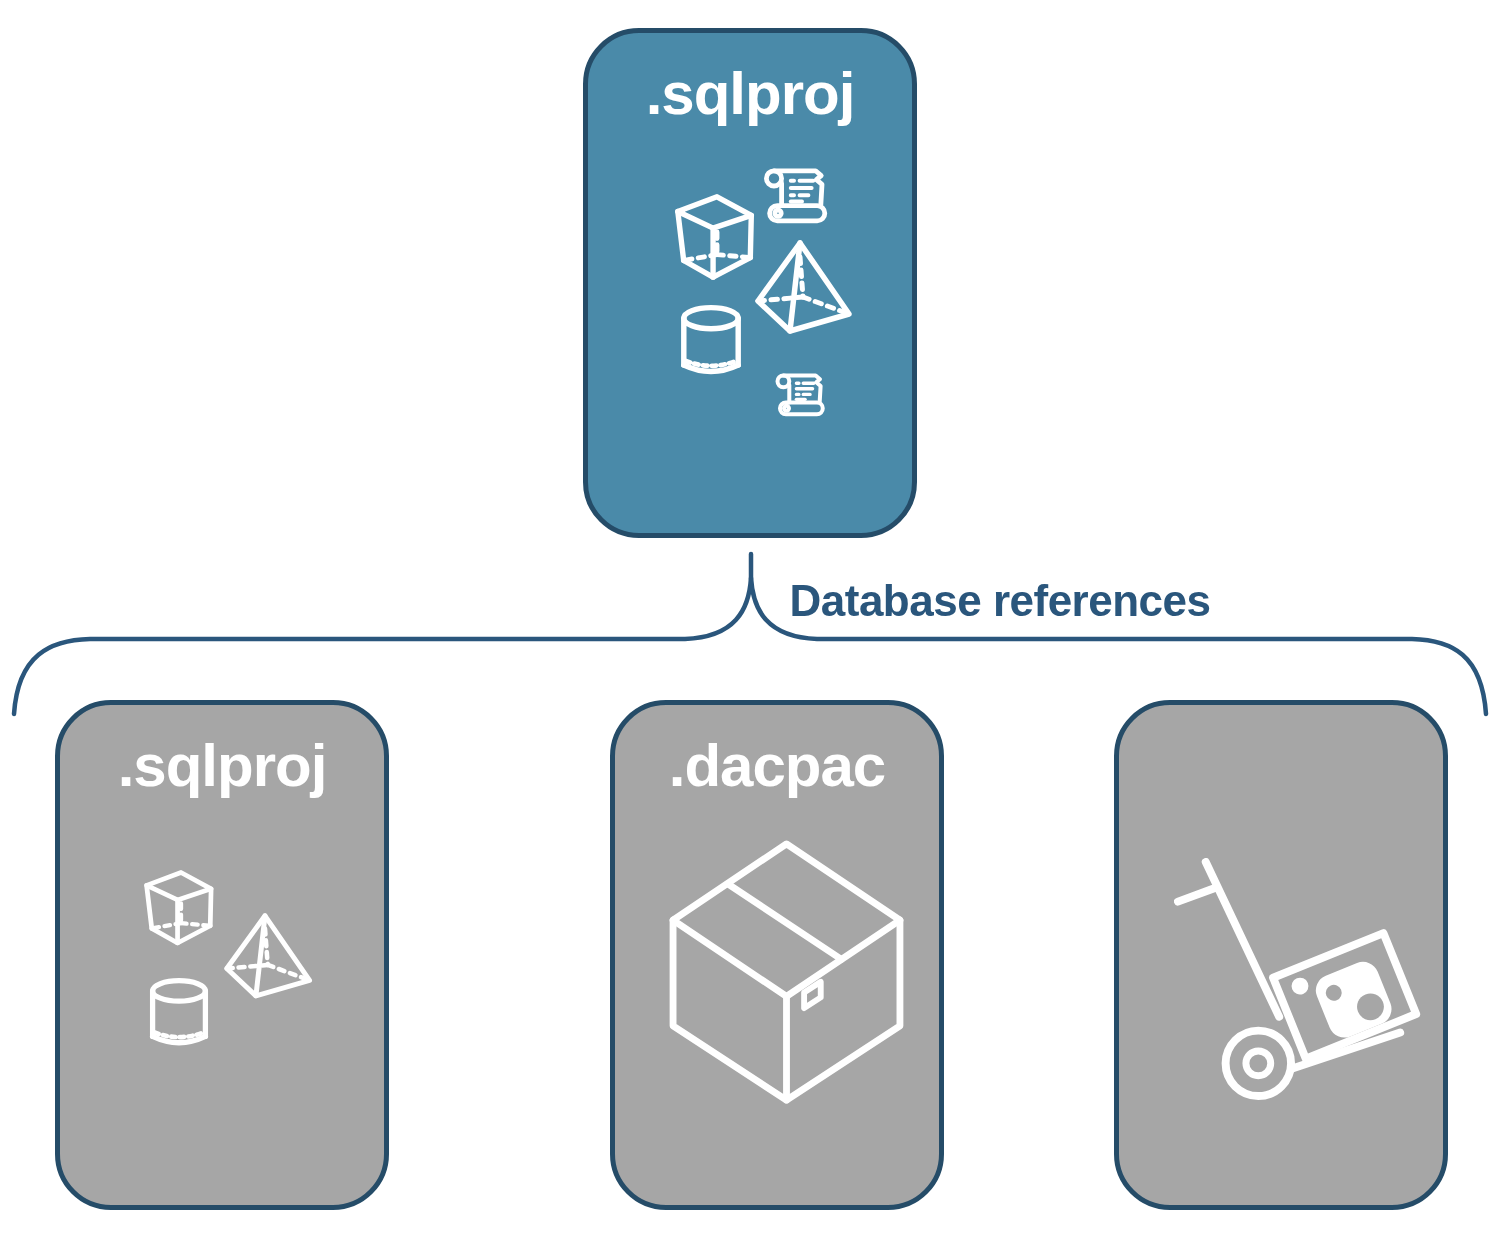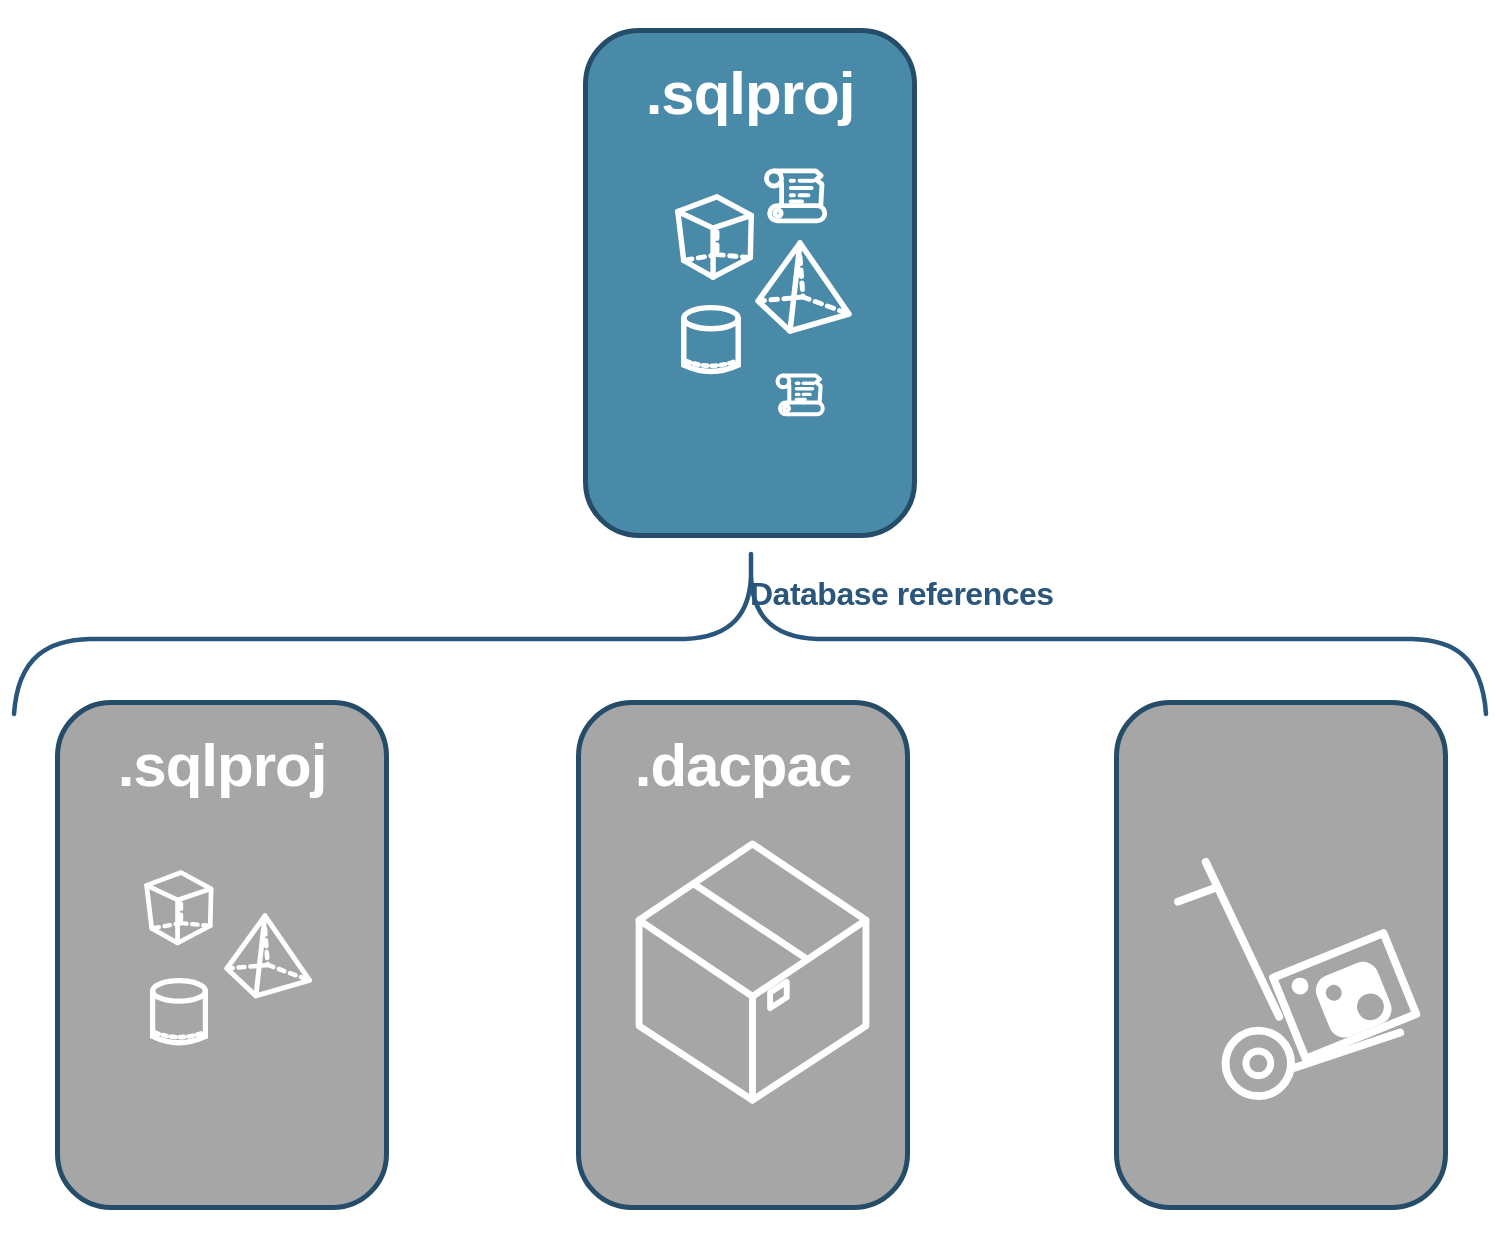--- a/index.html
+++ b/index.html
@@ -19,22 +19,22 @@
   }
   .icon{position:absolute;}
   .icon svg{display:block;width:100%;height:100%;}
   .stroke{fill:none;stroke:var(--icon-white,#ffffff);stroke-linecap:round;stroke-linejoin:round;}
   .dash{stroke-dasharray:6.5 6.5;}
   .fillw{fill:var(--icon-white,#ffffff);stroke:none;}
   .hole{fill:var(--card-gray,#a6a6a6);stroke:none;}
   .brace-svg{position:absolute;left:0;top:0;pointer-events:none;}
   .brace-path{fill:none;stroke:var(--brace-blue,#2a567c);stroke-width:4.5;stroke-linecap:round;}
   .ref-label{
-    position:absolute;left:750px;top:576px;width:500px;
-    font-size:32px;font-weight:700;color:var(--brace-blue,#2a567c);letter-spacing:-0.5px;
+    position:absolute;left:750px;top:576px;width:500px;text-align:center;
+    font-size:44px;font-weight:700;color:var(--brace-blue,#2a567c);letter-spacing:-0.5px;
   }
 </style>
 </head>
 <body>
 
 <div class="canvas">
 
   <div class="card blue" style="left:583px;top:28px;">
     <div class="card-title">.sqlproj</div>
 
@@ -165,21 +165,21 @@
           <ellipse cx="50" cy="22" rx="40" ry="15.5"></ellipse>
           <path d="M10,22 V91"></path>
           <path d="M90,22 V91"></path>
           <path d="M10,91 Q50,110 90,91"></path>
         </g>
         <path class="stroke dash" stroke-width="7" d="M13,85 Q50,99 87,85" stroke-dasharray="9 9"></path>
       </svg>
     </div>
   </div>
 
-  <div class="card gray" style="left:576px;top:700px;">
+  <div class="card gray" style="left:610px;top:700px;">
     <div class="card-title">.dacpac</div>
 
     <div class="icon" style="left:54px;top:133px;width:235px;height:266px;">
       <svg viewBox="0 0 240 272">
         <g class="stroke" stroke-width="7">
           <path d="M120,6 L4,84 L4,192 L120,268 L236,192 L236,84 Z"></path>
           <path d="M4,84 L120,162 L236,84"></path>
           <path d="M120,162 L120,268"></path>
           <path d="M60,47 L176,124"></path>
           <path d="M138,158 L155,147 L155,163 L138,174 Z" stroke-width="6"></path>

